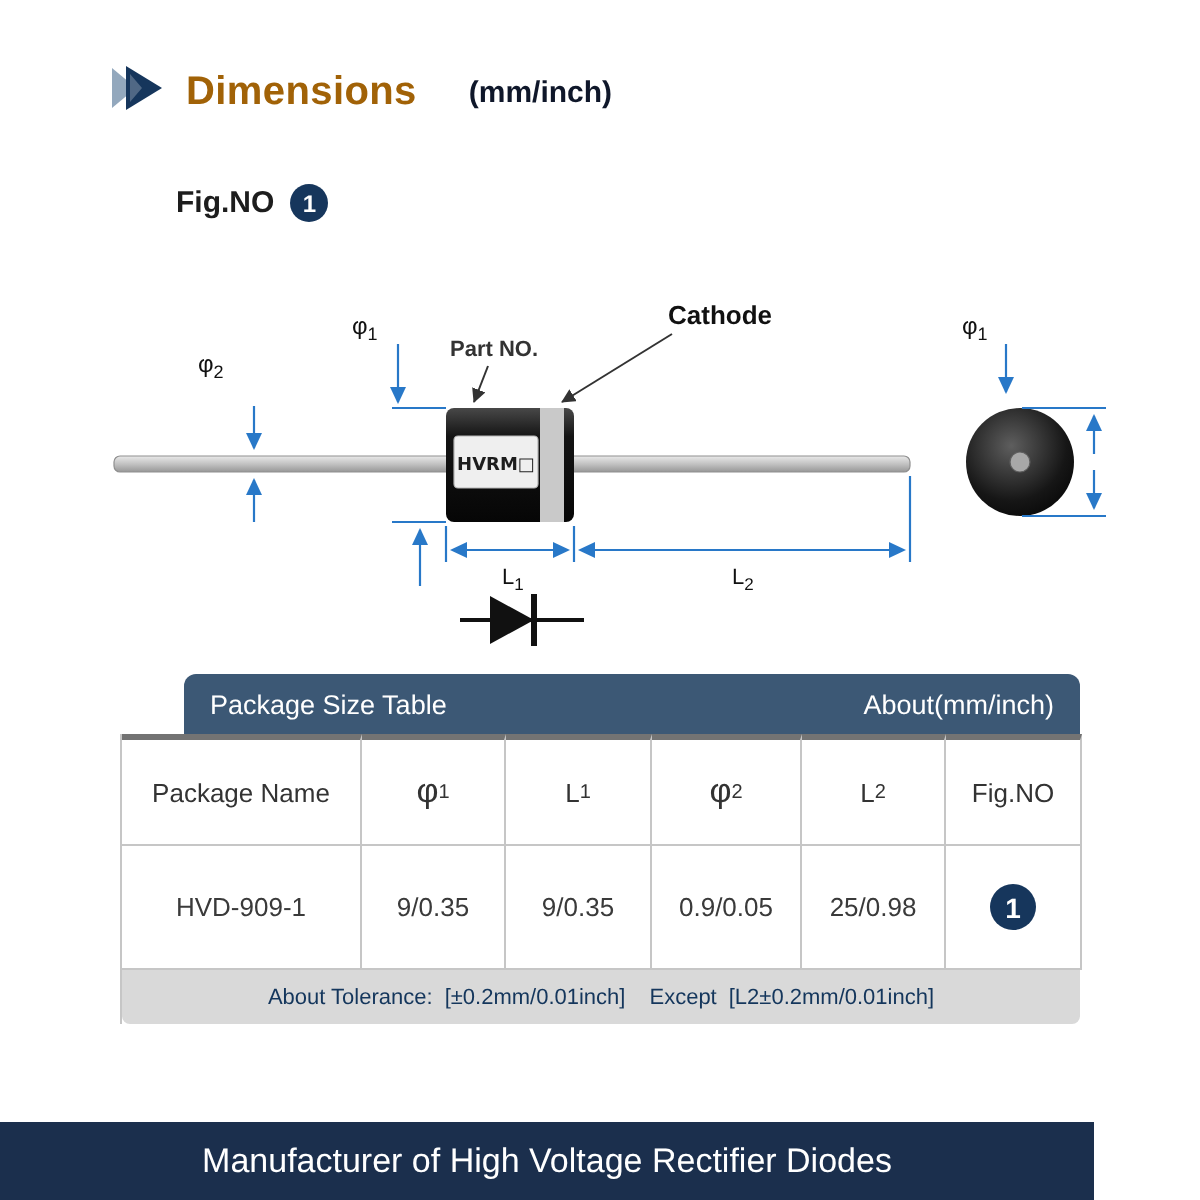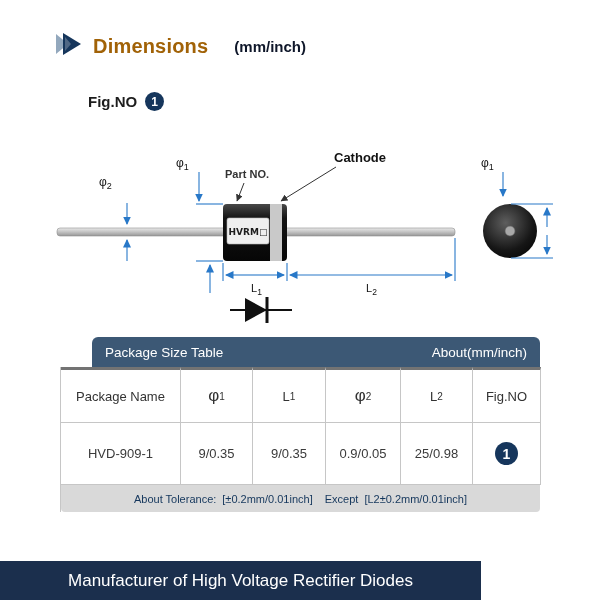--- a/index.html
+++ b/index.html
@@ -36,21 +36,21 @@
   .tbl-grid.head > div { height: 56px; font-size: 13px; border-top: 3px solid #737373; }
   .tbl-grid.body > div { height: 62px; font-size: 13px; color: #3a3a3a; text-align: center; }
   .c-sym .base { font-size: 17px; }
   .tbl-grid sub { font-size: 10px; }
   .tol { height: 27px; background: #d9d9d9; display: flex; align-items: center; justify-content: center;
          font-size: 11px; color: #14365c; border-radius: 0 0 4px 4px; }
   .tol span { margin: 0 3px; }
   .tol .except { margin-left: 9px; }
 
   
-  .banner { position: absolute; top: 561px; left: 0; width: 481px; height: 39px;
+  .banner { position: absolute; top: 561px; left: 0; width: 547px; height: 39px;
             background: #1b2f4d; color: #fff; display: flex; align-items: center;
             justify-content: center; font-size: 17px; }
 </style>
 </head>
 <body>
 
 <div class="page">
 
   <header class="hdr">
     <span>

